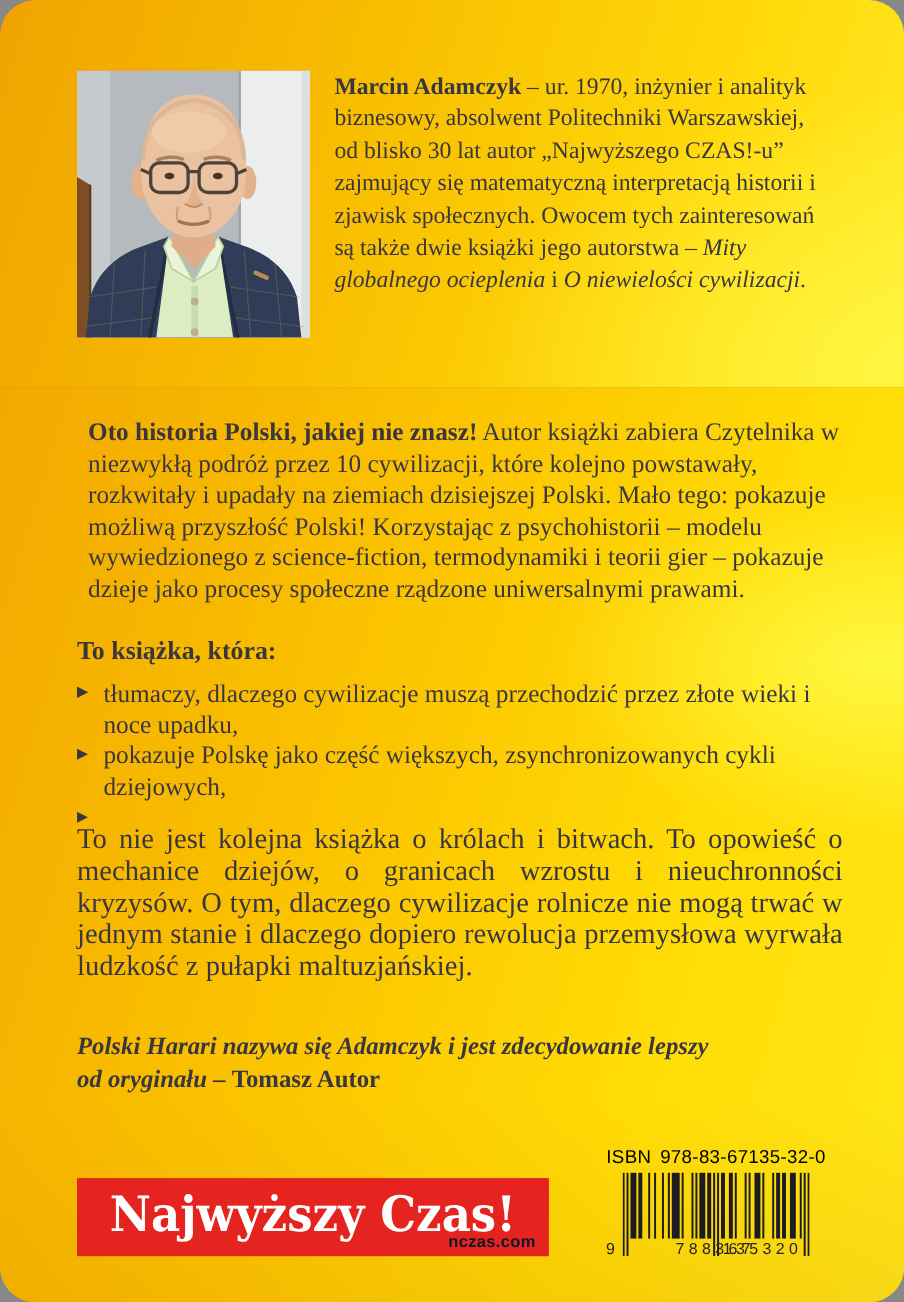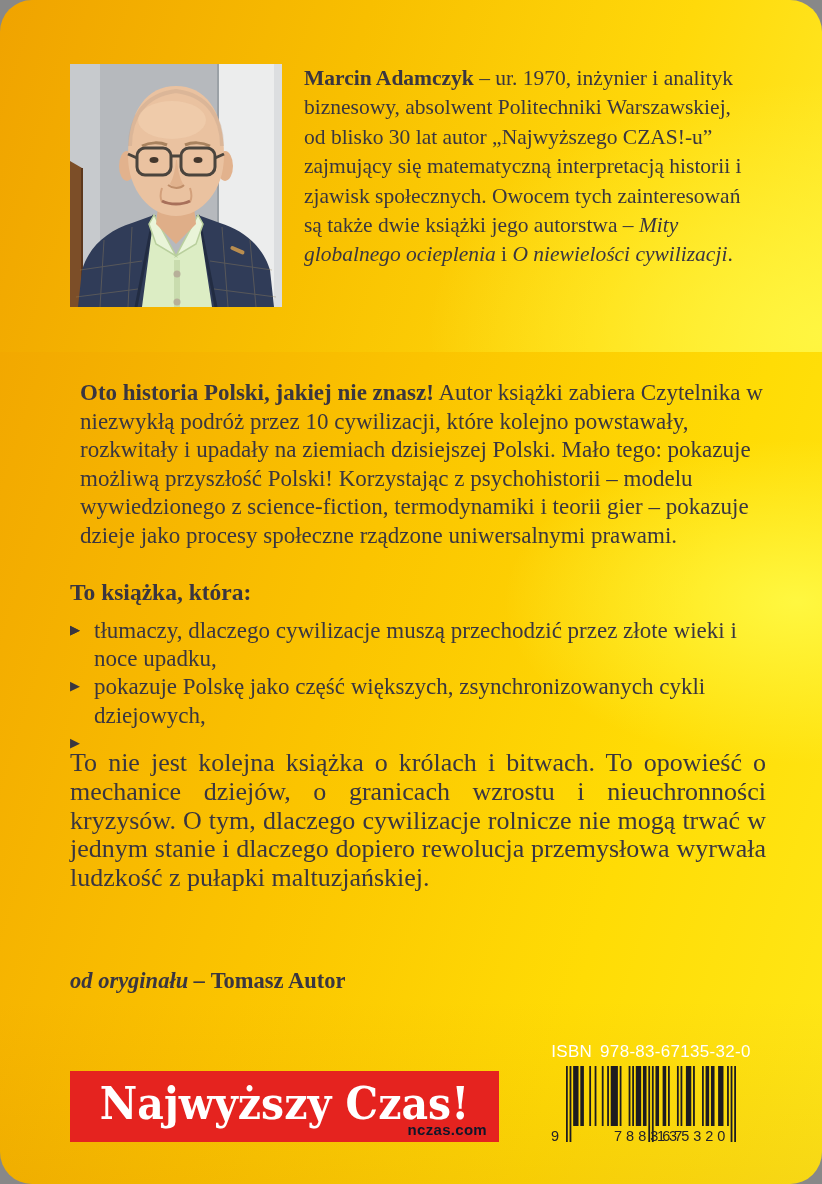--- a/index.html
+++ b/index.html
@@ -51,21 +51,21 @@
     position:absolute;left:70px;top:749px;width:696px;margin:0;
     font-size:26px;line-height:28.8px;text-align:justify;hyphens:auto;
   }
   .quote{
     position:absolute;left:70px;top:936px;width:696px;margin:0;
     font-size:22.5px;line-height:30px;font-weight:bold;
   }
   .quote .qit{font-style:italic;}
   .isbn-label{
     position:absolute;left:540px;top:1042px;width:222px;margin:0;text-align:center;
-    font-family:"Liberation Sans",sans-serif;font-size:17px;color:#ffffff;
+    font-family:"Liberation Sans",sans-serif;font-size:17px;color:#000000;
     letter-spacing:.3px;word-spacing:3px;
   }
   .barcode{position:absolute;left:566px;top:1066px;width:170px;height:76px;}
   .barcode svg{position:absolute;left:0;top:0;width:170px;height:76px;}
   .barcode svg rect{fill:#1d1c20;}
   .bc-digit{
     position:absolute;font-family:"Liberation Sans",sans-serif;
     font-size:14.5px;color:#242229;line-height:14px;bottom:-1px;
   }
   .bc-first{left:-15px;}
@@ -158,21 +158,21 @@
   <ul class="features">
     <li><span class="bullet-icon">▶</span></li>
     <li><span class="bullet-icon">▶</span><span>tłumaczy, dlaczego cywilizacje muszą przechodzić przez złote wieki i noce upadku,</span></li>
     <li><span class="bullet-icon">▶</span><span>pokazuje Polskę jako część większych, zsynchronizowanych cykli dziejowych,</span></li>
     <li><span class="bullet-icon">▶</span></li>
   </ul>
 
   <p class="closing">To nie jest kolejna książka o królach i bitwach. To opowieść o mechanice dziejów, o granicach wzrostu i nieuchronności kryzysów. O tym, dlaczego cywilizacje rolnicze nie mogą trwać w jednym stanie i dlaczego dopiero rewolucja przemysłowa wyrwała ludzkość z pułapki maltuzjańskiej.</p>
 
   <p class="quote">
-    <br>
+    <span class="qit">Polski Harari nazywa się Adamczyk i jest zdecydowanie lepszy</span><br>
     <span class="qit">od oryginału – </span><span>Tomasz Autor</span>
   </p>
 
   <p class="isbn-label">ISBN 978-83-67135-32-0</p>
   <div class="barcode">
     <svg viewBox="0 0 95 76" preserveAspectRatio="none">
         <rect x="0" y="0" width="1" height="76"></rect>
         <rect x="2" y="0" width="1" height="76"></rect>
         <rect x="4" y="0" width="3" height="60"></rect>
         <rect x="8" y="0" width="2" height="60"></rect>

